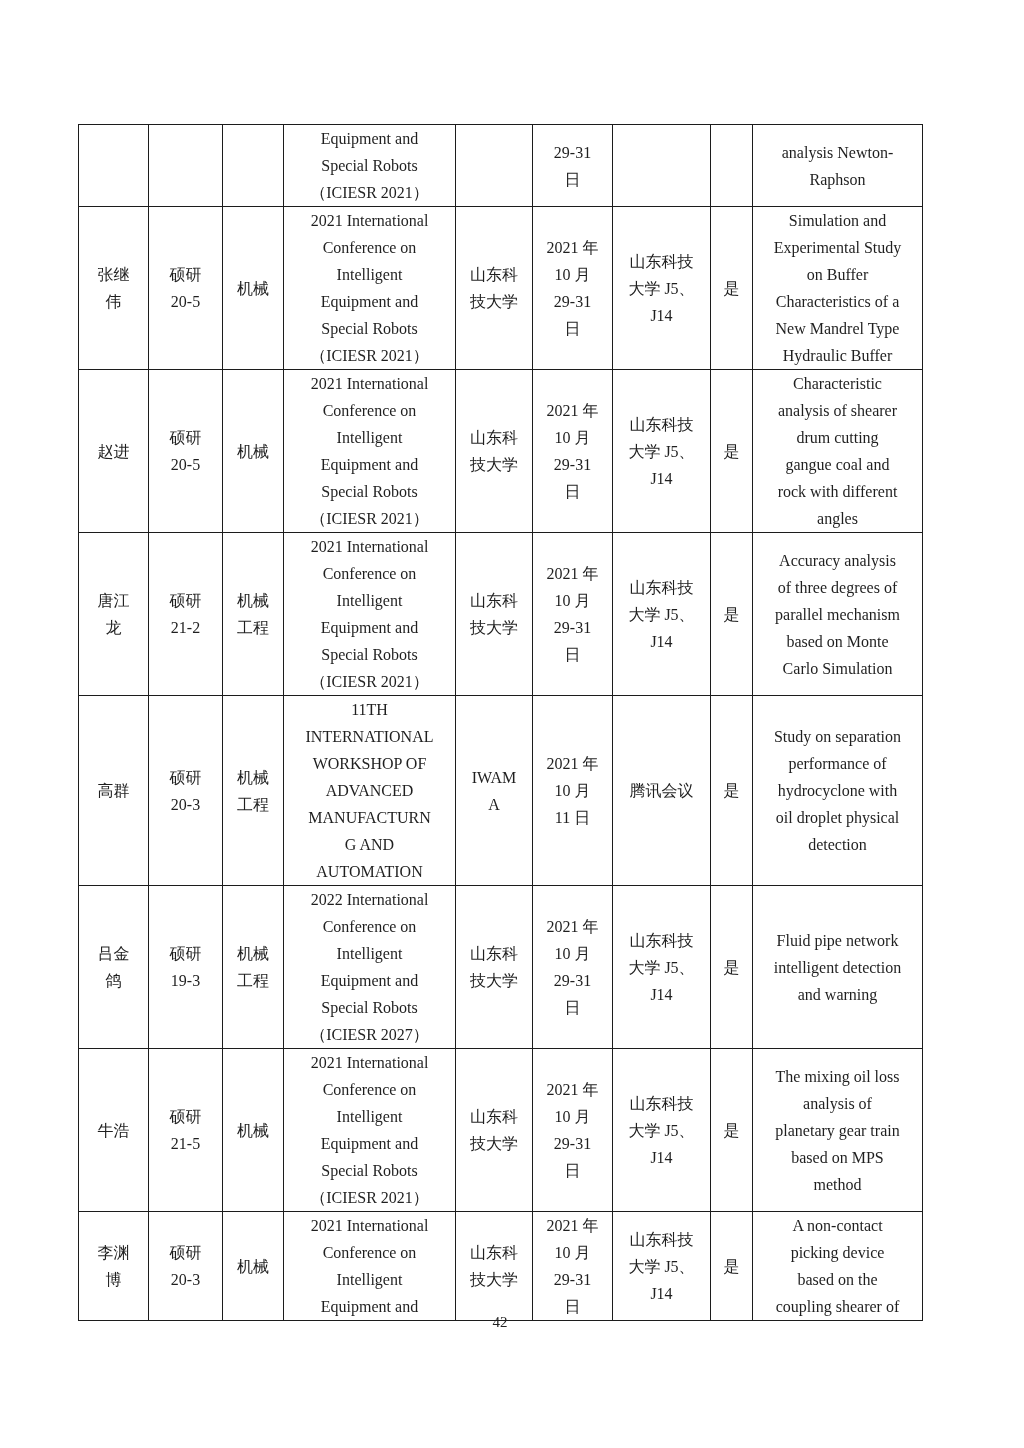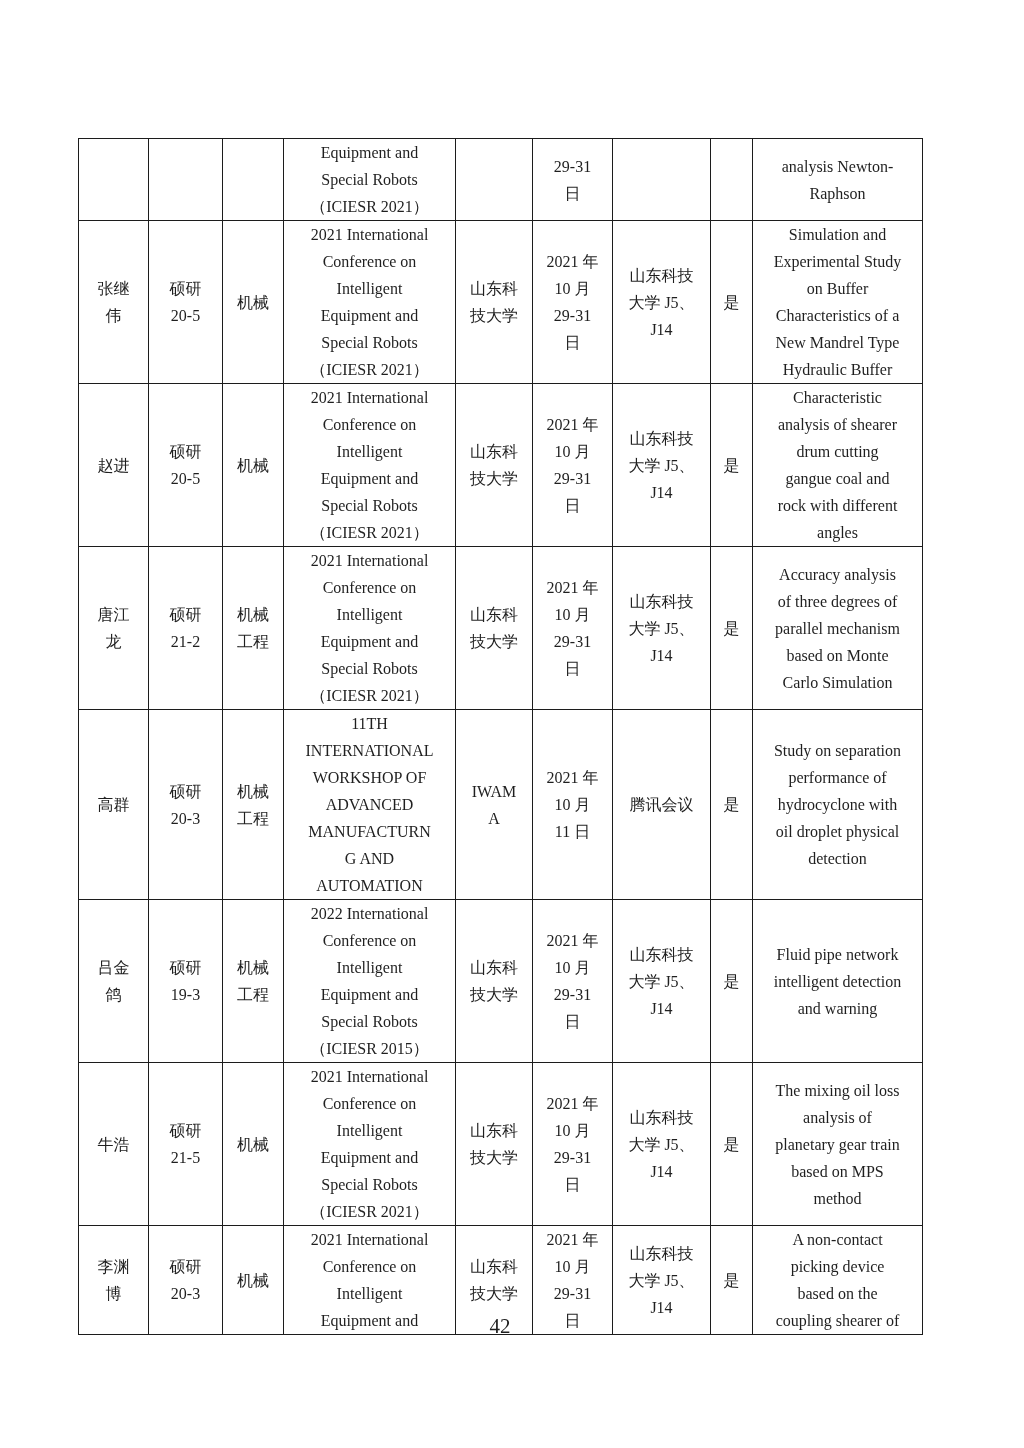--- a/index.html
+++ b/index.html
@@ -15,21 +15,20 @@
     overflow: hidden;
     color: #1f1f1f;
   }
   table.pub-table {
     position: absolute;
     left: 78px;
     top: 124px;
     width: 844px;
     border-collapse: collapse;
     table-layout: fixed;
-    margin-top: 14px;
   }
   table.pub-table td {
     border: 1.5px solid #1c1c1c;
     text-align: center;
     vertical-align: middle;
     font-size: 16px;
     line-height: 27px;
     white-space: pre-line;
     padding: 0 2px;
     overflow: hidden;
@@ -52,21 +51,21 @@
   tr:nth-child(5) { height: 190px; }
   tr:nth-child(6) { height: 162px; }
   tr:nth-child(7) { height: 162px; }
   tr:nth-child(8) { height: 103px; }
   .page-number {
     position: absolute;
     top: 1314px;
     left: 0;
     width: 1000px;
     text-align: center;
-    font-size: 21px;
+    font-size: 15px;
     color: #1f1f1f;
   }
 </style>
 </head>
 <body>
 
 <div class="page">
   <table class="pub-table">
     <colgroup>
       <col class="c-name">
@@ -212,21 +211,21 @@
 鸽</td>
           <td>硕研
 19-3</td>
           <td>机械
 工程</td>
           <td>2022 International
 Conference on
 Intelligent
 Equipment and
 Special Robots
-（ICIESR 2015）</td>
+（ICIESR 2027）</td>
           <td>山东科
 技大学</td>
           <td>2021 年
 10 月
 29-31
 日</td>
           <td>山东科技
 大学 J5、
 J14</td>
           <td>是</td>

